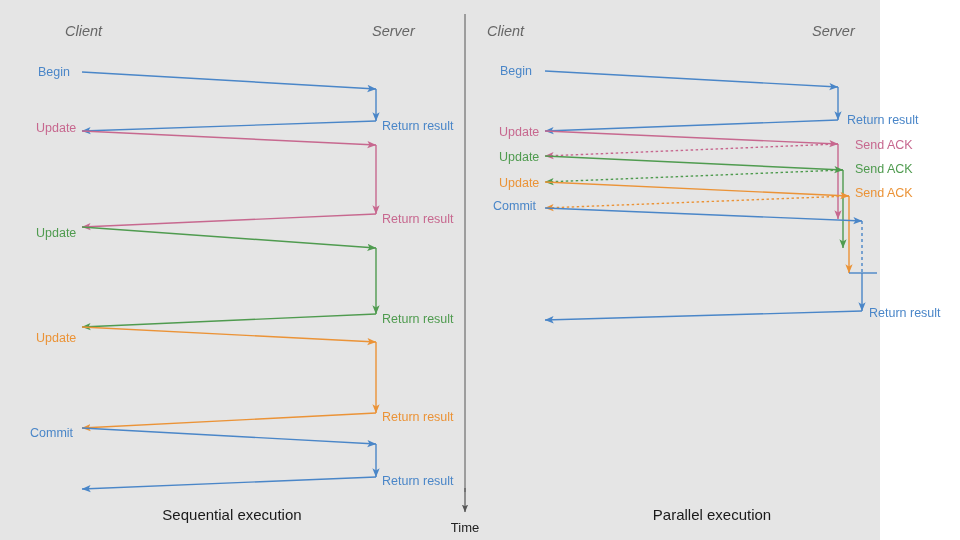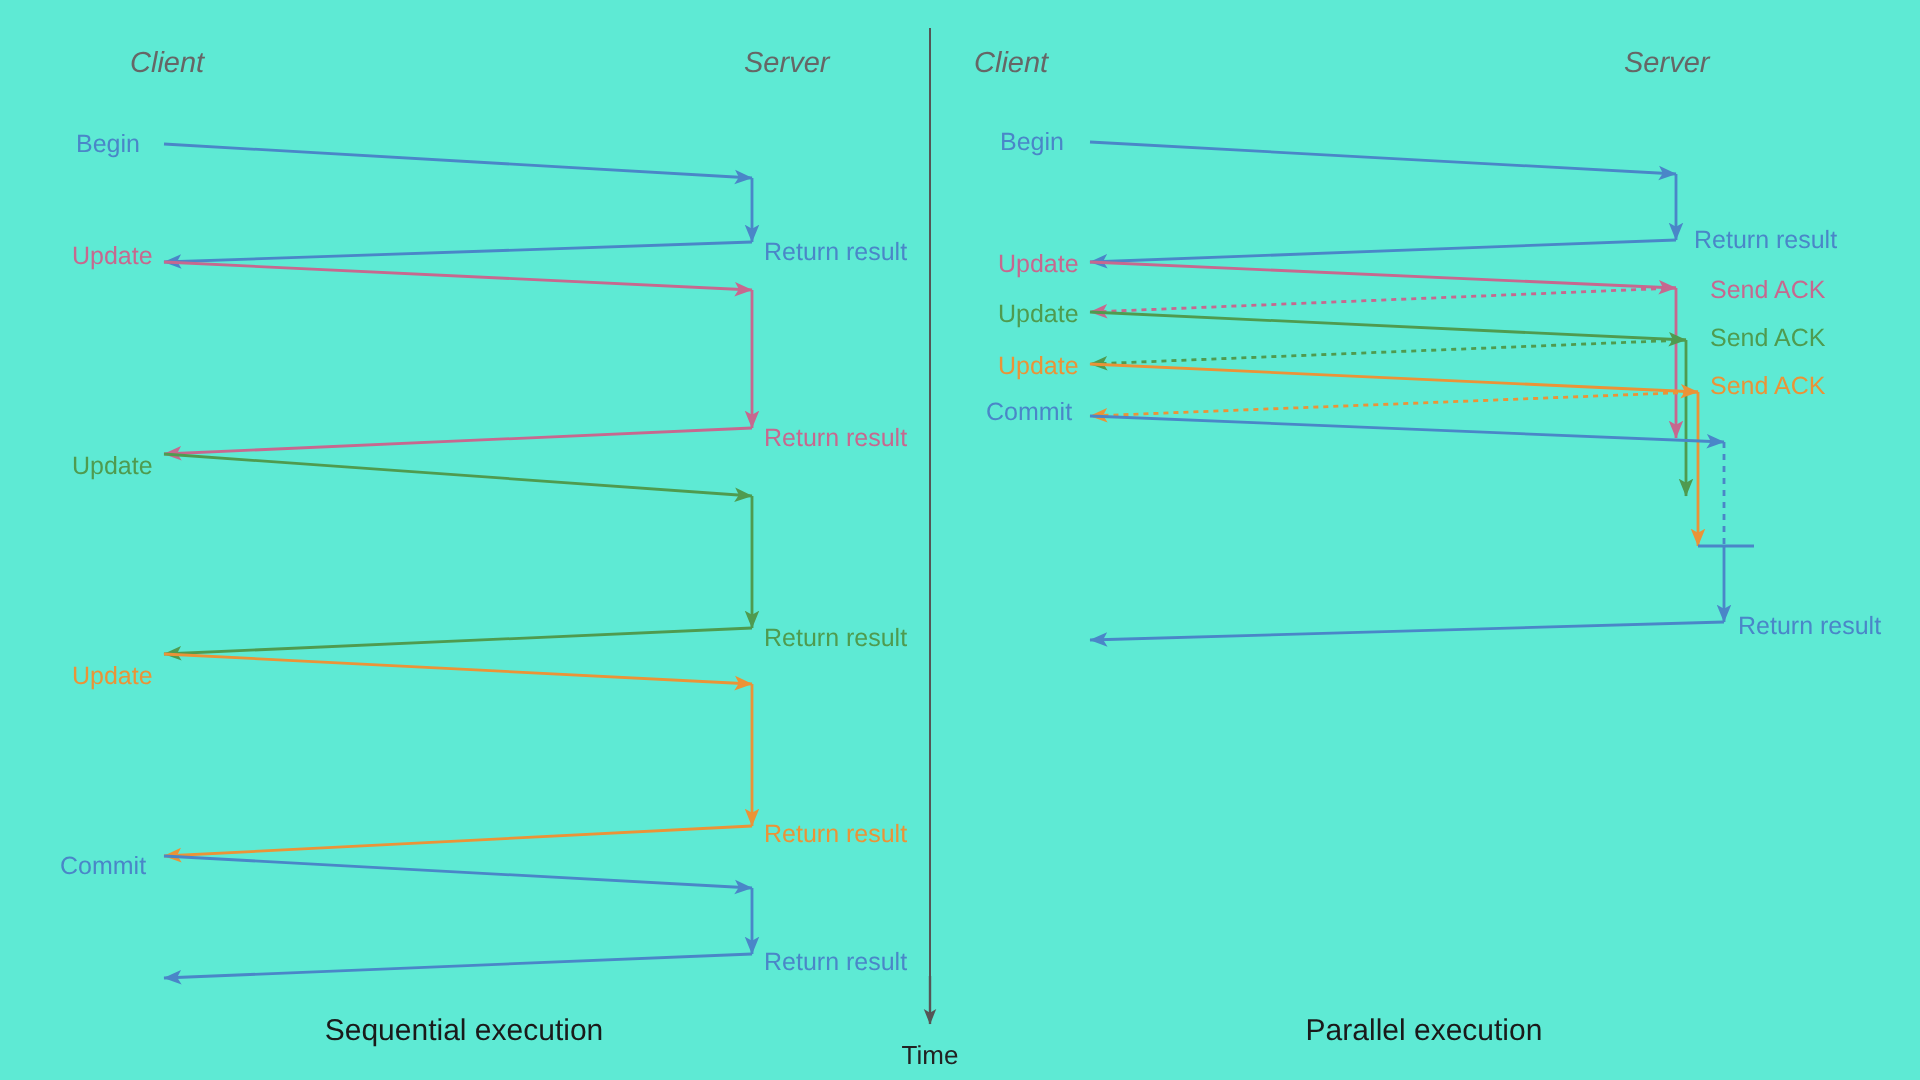--- a/index.html
+++ b/index.html
@@ -8,23 +8,23 @@
     background: #ffffff;
   }
   body {
     width: 960px;
     height: 540px;
     font-family: "Liberation Sans", sans-serif;
     overflow: hidden;
   }
   #stage {
     position: relative;
-    width: 960px;
+    width: 880px;
     height: 540px;
-    background: #5eead4;
+    background: #e5e5e5;
   }
   svg#diagram {
     position: absolute;
     left: 0;
     top: 0;
     width: 960px;
     height: 540px;
     display: block;
   }
   .lane-header {

